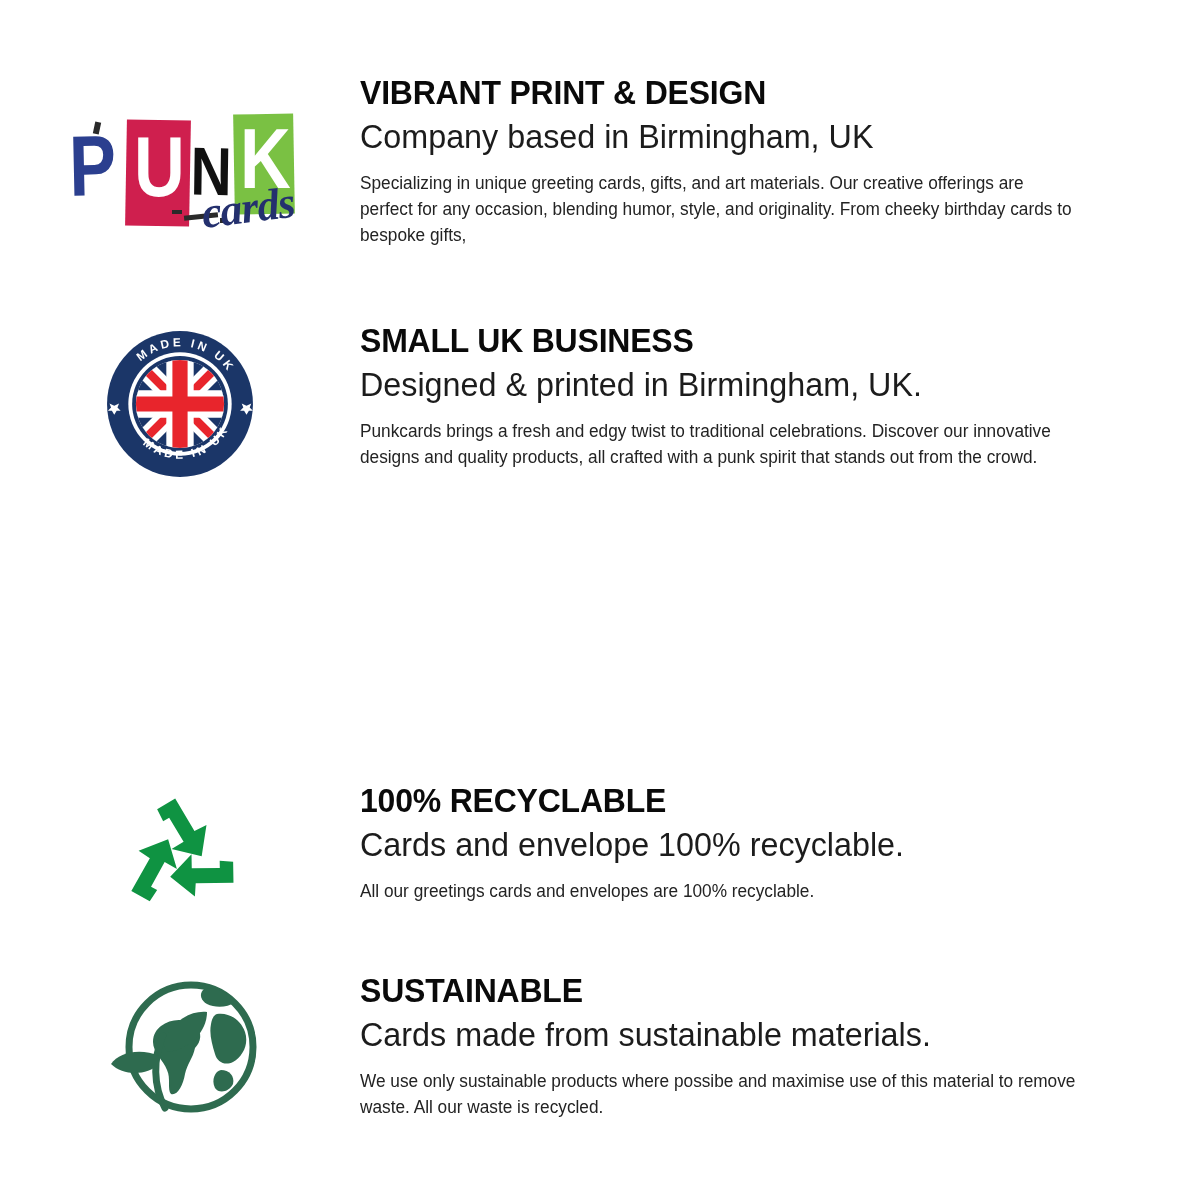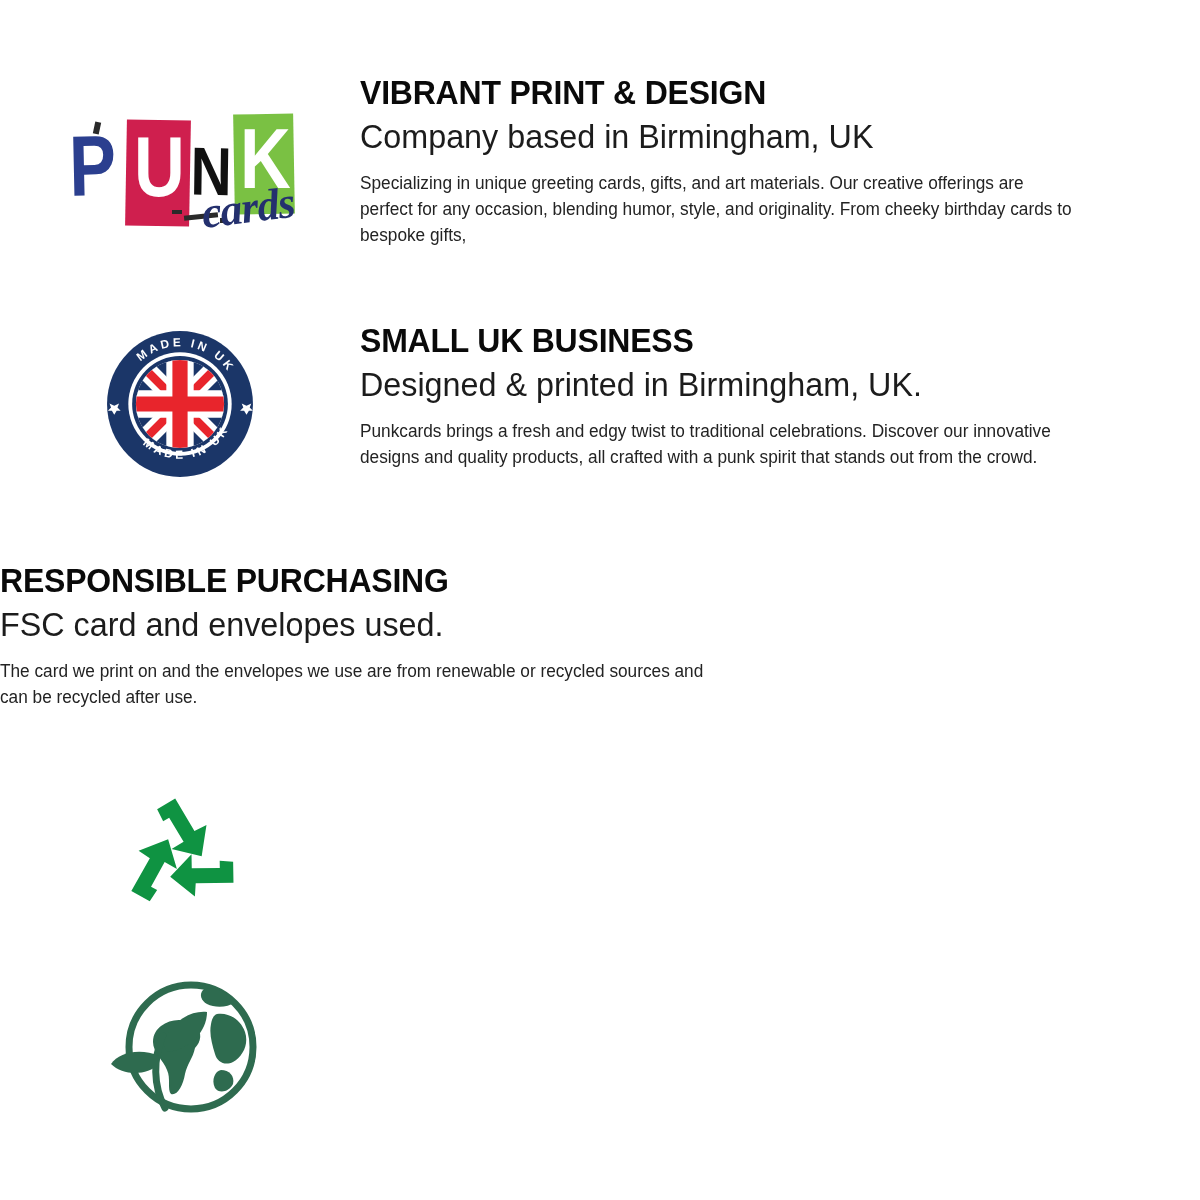--- a/index.html
+++ b/index.html
@@ -263,42 +263,42 @@
 
     </div>
     <div class="text-cell">
       <h2 class="feat-title">SMALL UK BUSINESS</h2>
       <p class="feat-sub">Designed &amp; printed in Birmingham, UK.</p>
       <p class="feat-body">Punkcards brings a fresh and edgy twist to traditional celebrations. Discover our innovative designs and quality products, all crafted with a punk spirit that stands out from the crowd.</p>
     </div>
   </div>
 
   <div class="feature-row" id="row-fsc">
-    <div class="text-cell">
-      <h2 class="feat-title">RESPONSIBLE PURCHASING</h2>
-      <p class="feat-sub">FSC card and envelopes used.</p>
-      <p class="feat-body">The card we print on and the envelopes we use are from renewable or recycled sources and can be recycled after use.</p>
-    </div>
   </div>
 
   <div class="feature-row" id="row-recyclable">
     <div class="icon-cell">
 
       <svg class="recycle-logo" width="150" height="130" viewBox="0 0 120 108">
         <g fill="#0f9342">
 
           <path d="M41,8 L56,-1 L72,26 L82,21 L78,47 L53,41 L63,35 L51,15 L46,18 Z" transform="translate(0,8)"></path>
 
           <path d="M41,8 L56,-1 L72,26 L82,21 L78,47 L53,41 L63,35 L51,15 L46,18 Z" transform="rotate(120 60 56) translate(0,8)"></path>
 
           <path d="M41,8 L56,-1 L72,26 L82,21 L78,47 L53,41 L63,35 L51,15 L46,18 Z" transform="rotate(240 60 56) translate(0,8)"></path>
         </g>
       </svg>
 
     </div>
+    <div class="text-cell">
+      <h2 class="feat-title">100% RECYCLABLE</h2>
+      <p class="feat-sub">Cards and envelope 100% recyclable.</p>
+      <p class="feat-body">All our greetings cards and envelopes are 100% recyclable.</p>
+    </div>
   </div>
 
   <div class="feature-row" id="row-sustainable">
     <div class="icon-cell">
 
       <svg class="globe-logo" width="178" height="145" viewBox="0 0 178 145">
 
         <circle cx="100" cy="73" r="62" fill="none" stroke="#2e6b4f" stroke-width="7"></circle>
 
         <g fill="#2e6b4f">
@@ -318,15 +318,20 @@
         </g>
 
         <path d="M74,134 C62,112 62,84 72,62" fill="none" stroke="#2e6b4f" stroke-width="7" stroke-linecap="round"></path>
 
         <path d="M68,82 C50,74 28,78 20,90 C32,102 56,102 68,90 Z" fill="#2e6b4f"></path>
 
         <path d="M72,70 C78,50 98,36 116,38 C116,58 98,76 76,78 Z" fill="#2e6b4f"></path>
       </svg>
 
     </div>
+    <div class="text-cell">
+      <h2 class="feat-title">SUSTAINABLE</h2>
+      <p class="feat-sub">Cards made from sustainable materials.</p>
+      <p class="feat-body">We use only sustainable products where possibe and maximise use of this material to remove waste. All our waste is recycled.</p>
+    </div>
   </div>
 
 </div>
 
 </body></html>

